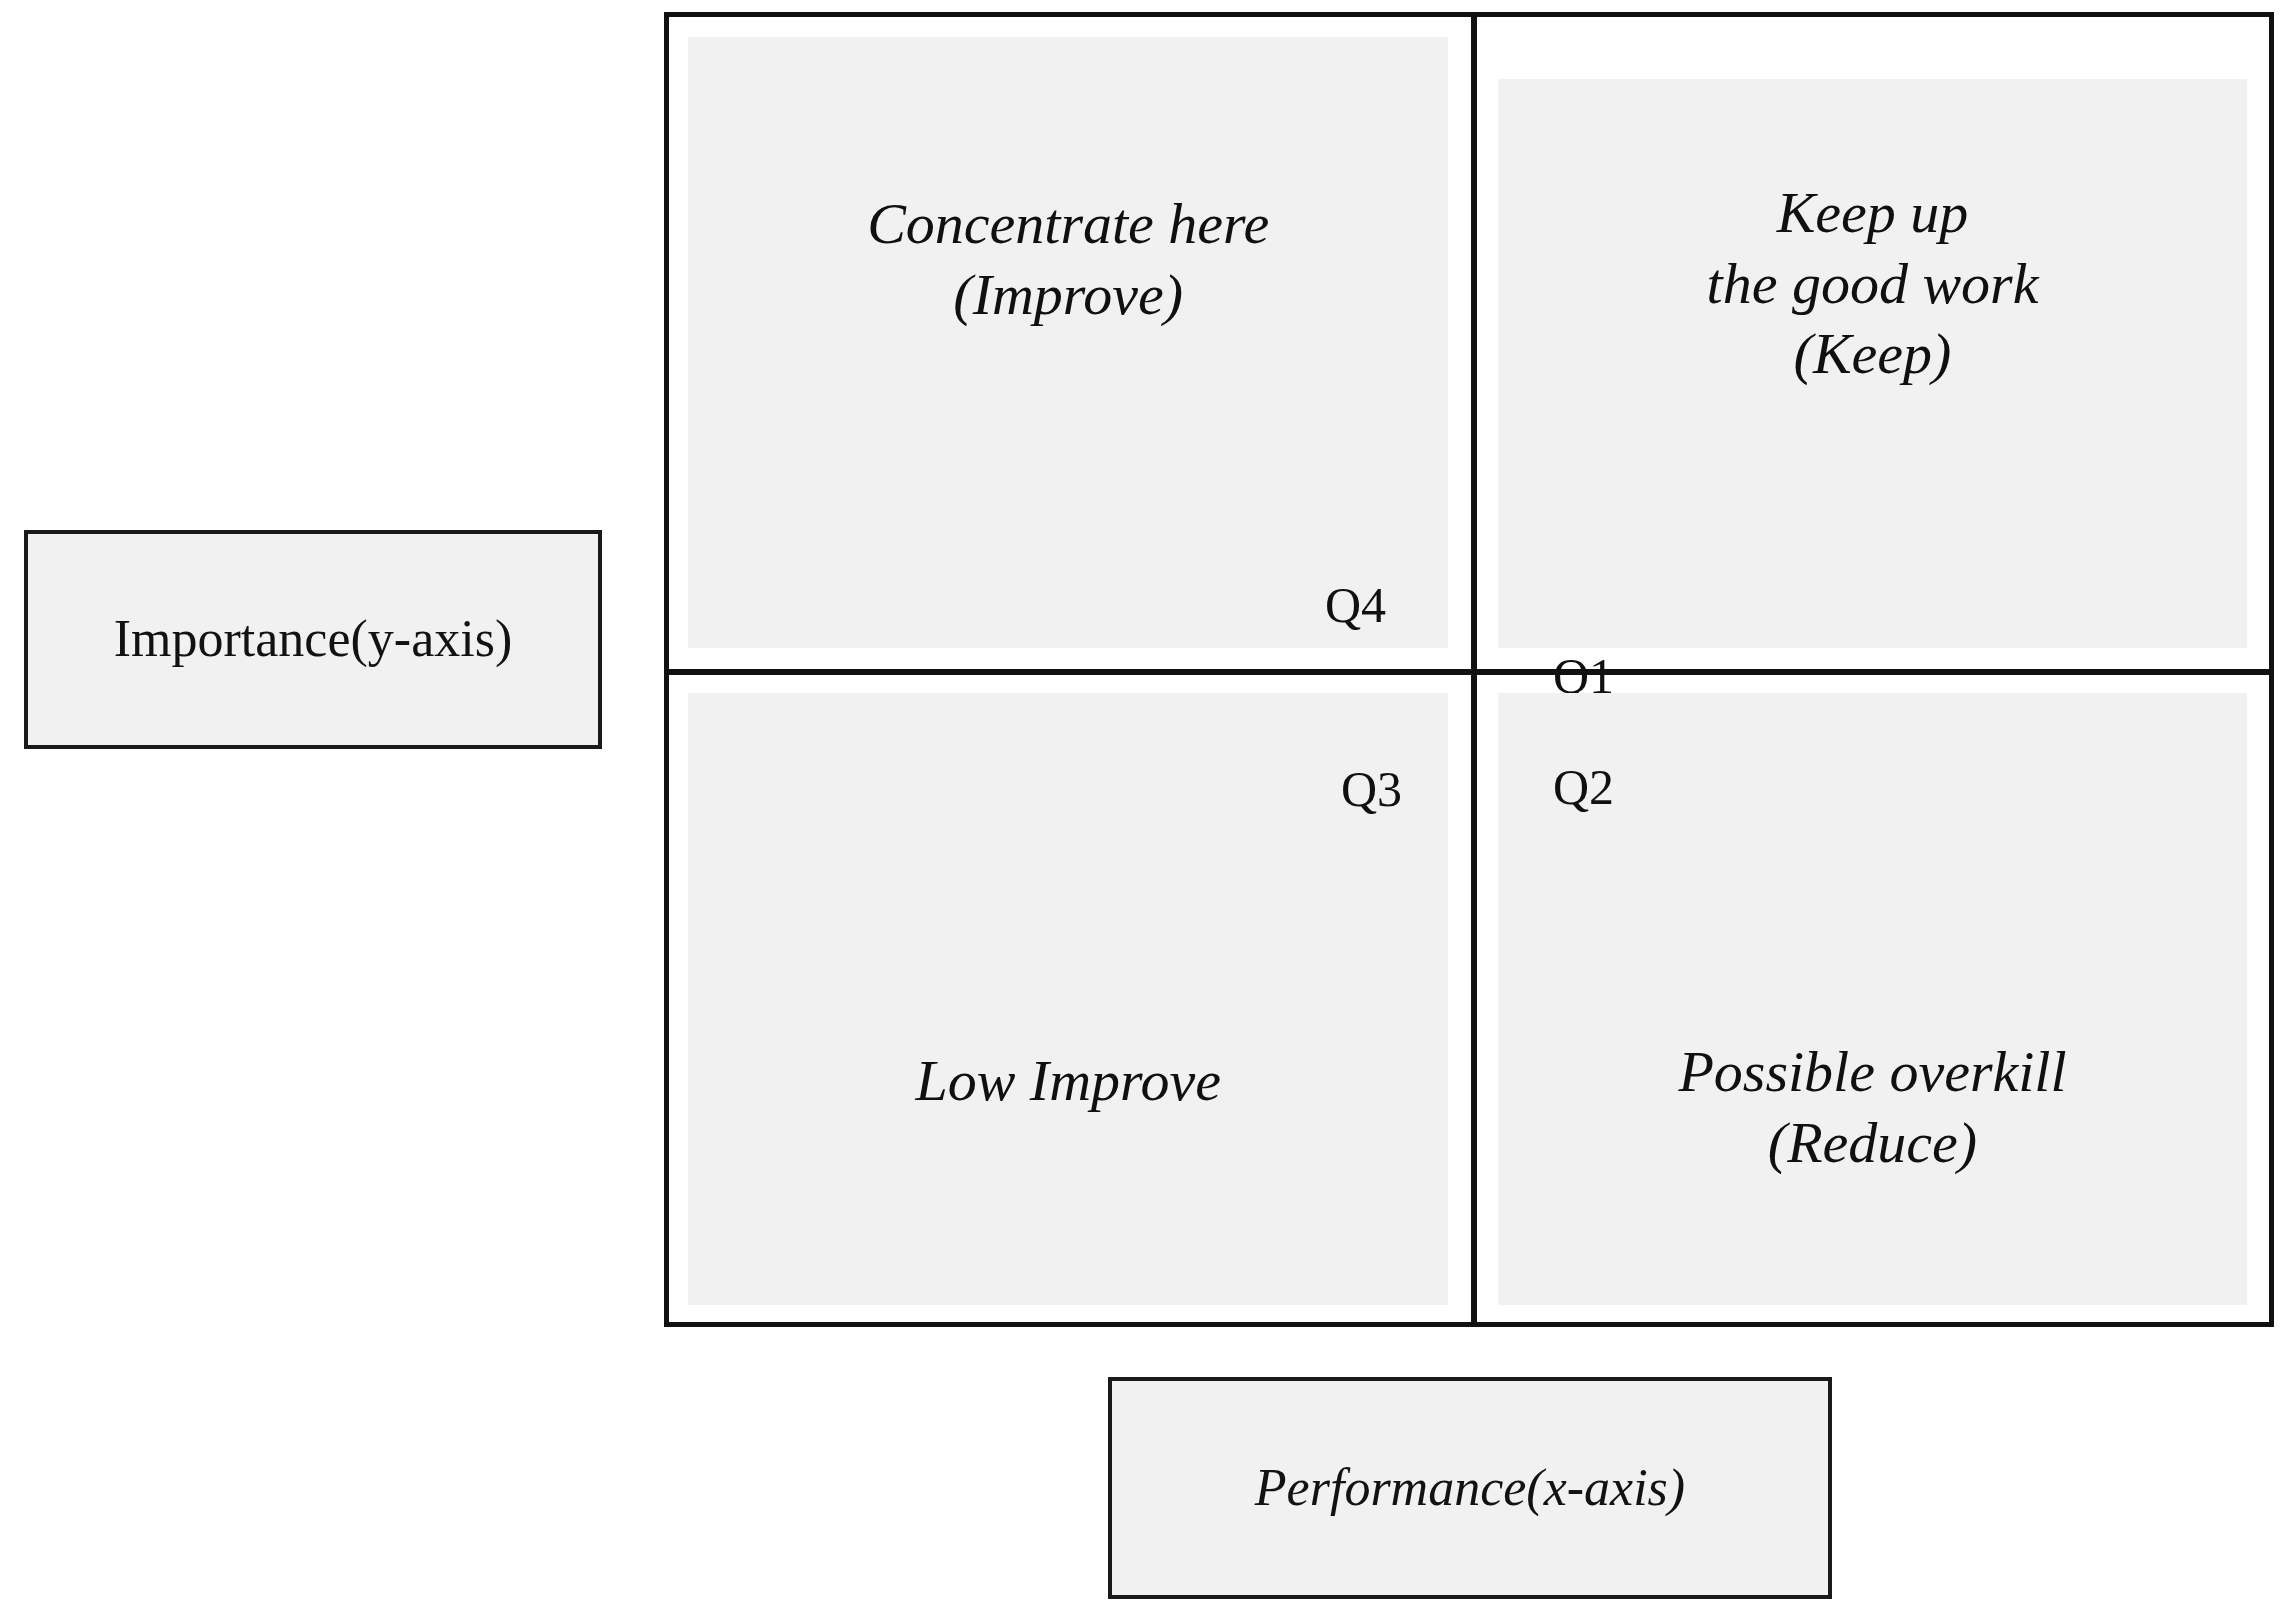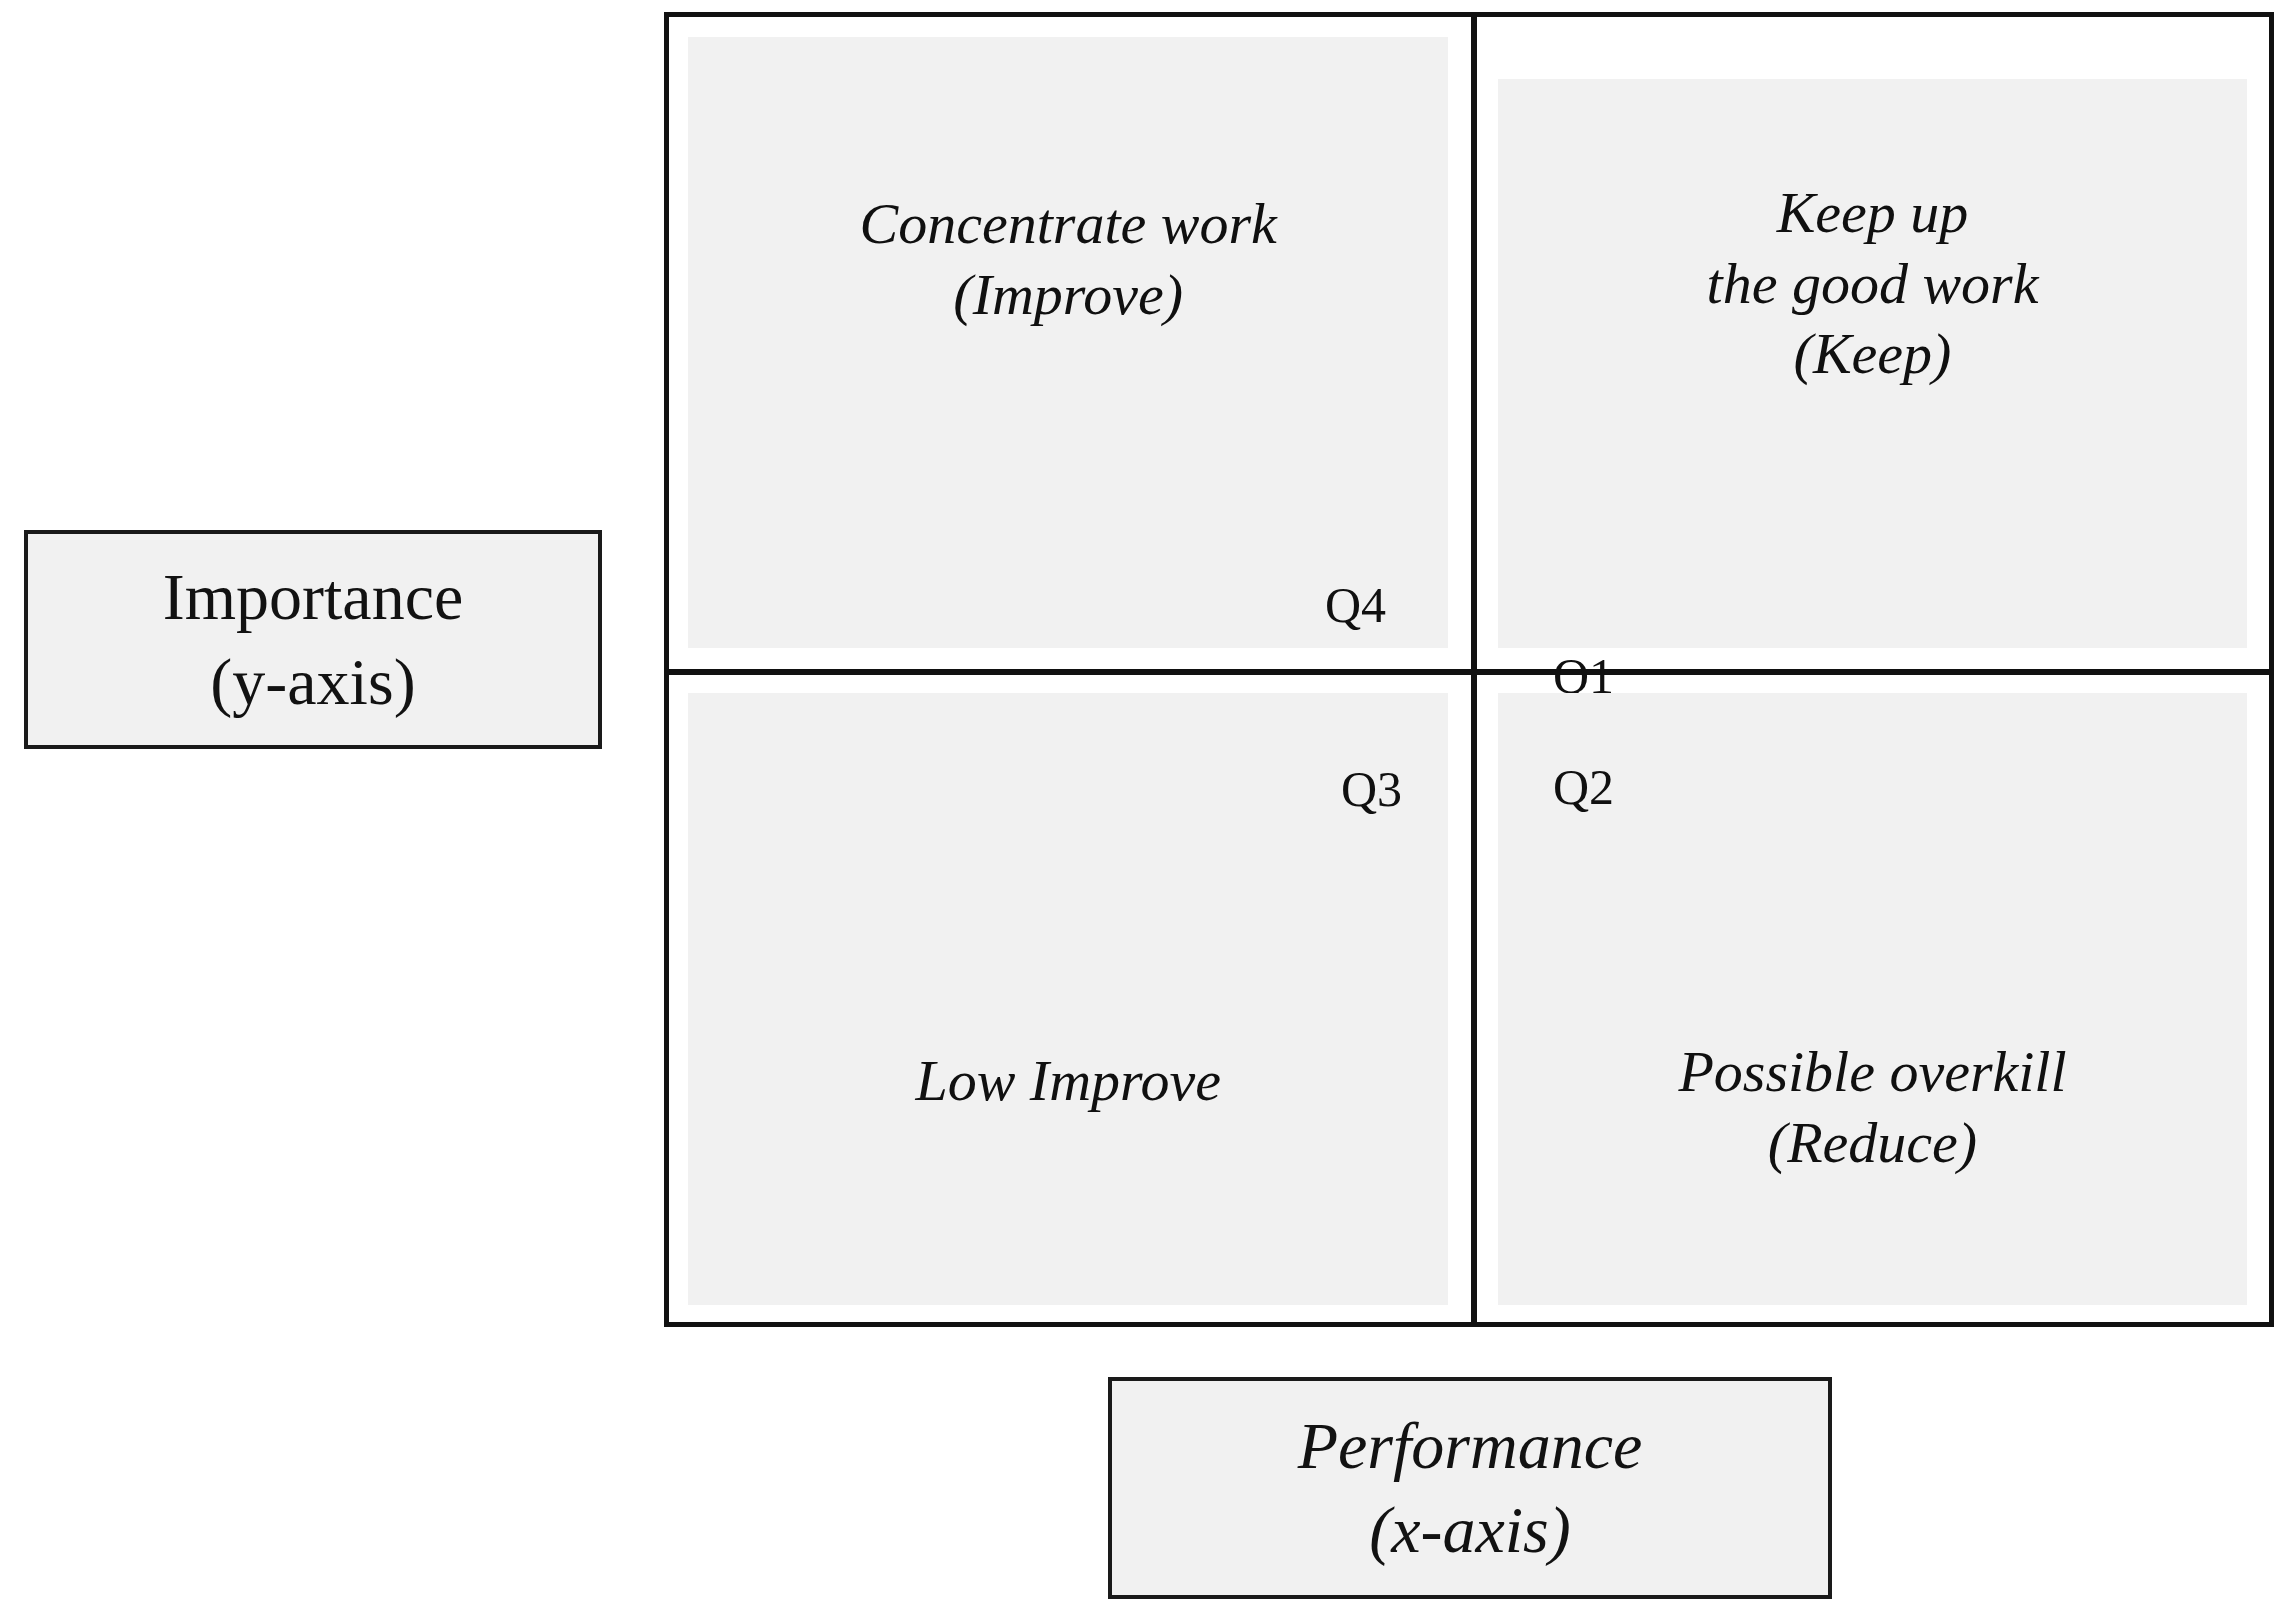--- a/index.html
+++ b/index.html
@@ -25,26 +25,26 @@
     height: 1622px;
   }
 
   
   .axis-label-box {
     position: absolute;
     box-sizing: border-box;
     border: 4.4px solid #1a1a1a;
     background: #f1f1f1;
     display: flex;
-    flex-direction: column;
+    flex-direction: row;
     align-items: center;
     justify-content: center;
     text-align: center;
     line-height: 1.28;
-    font-size: 66px;
+    font-size: 52px;
     color: #121212;
   }
   #y-axis-label-box {
     left: 24px;
     top: 530px;
     width: 578px;
     height: 219px;
   }
   #x-axis-label-box {
     left: 1108px;
@@ -146,21 +146,21 @@
     <span class="axis-line">(y-axis)</span>
   </div>
 
   <div id="matrix-frame">
 
     <div id="divider-vertical"></div>
     <div id="divider-horizontal"></div>
 
     <div id="quadrant-q4" class="quadrant">
       <div id="fill-q4" class="quadrant-fill">
-        <div id="text-q4" class="quadrant-text">Concentrate work
+        <div id="text-q4" class="quadrant-text">Concentrate here
 (Improve)</div>
         <div id="code-q4" class="quadrant-code">Q4</div>
       </div>
     </div>
 
     <div id="quadrant-q1" class="quadrant">
       <div id="fill-q1" class="quadrant-fill">
         <div id="text-q1" class="quadrant-text">Keep up
 the good work
 (Keep)</div>

